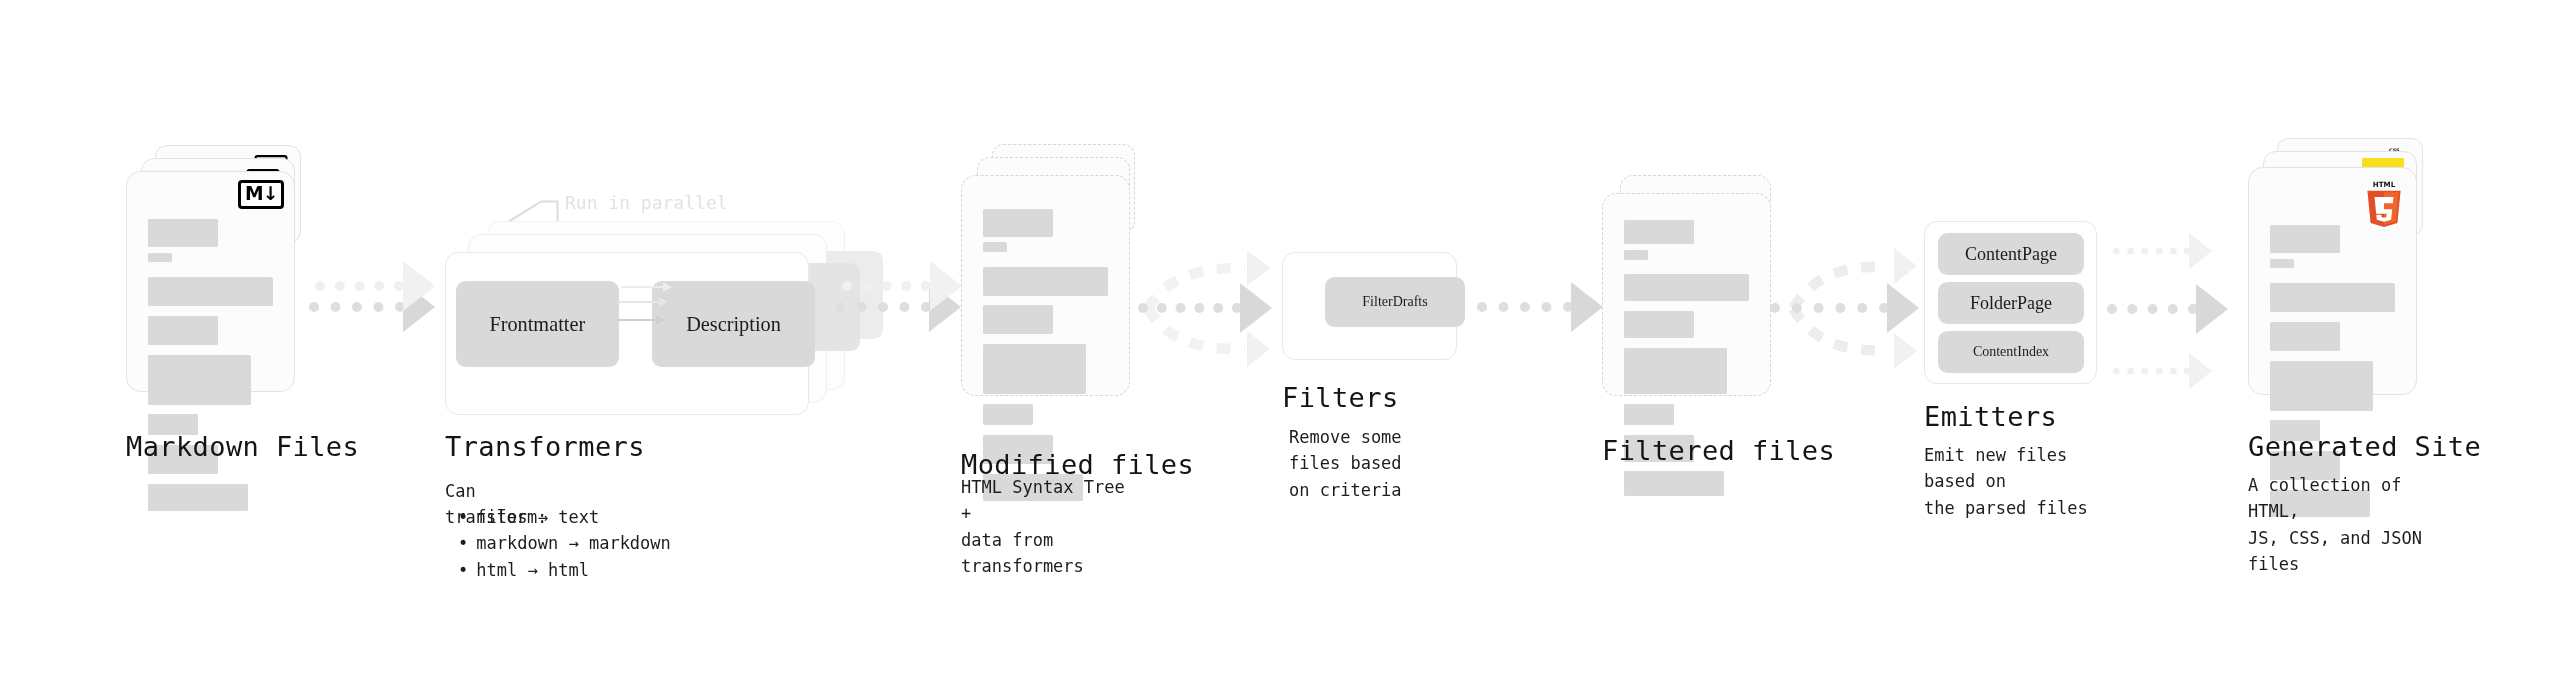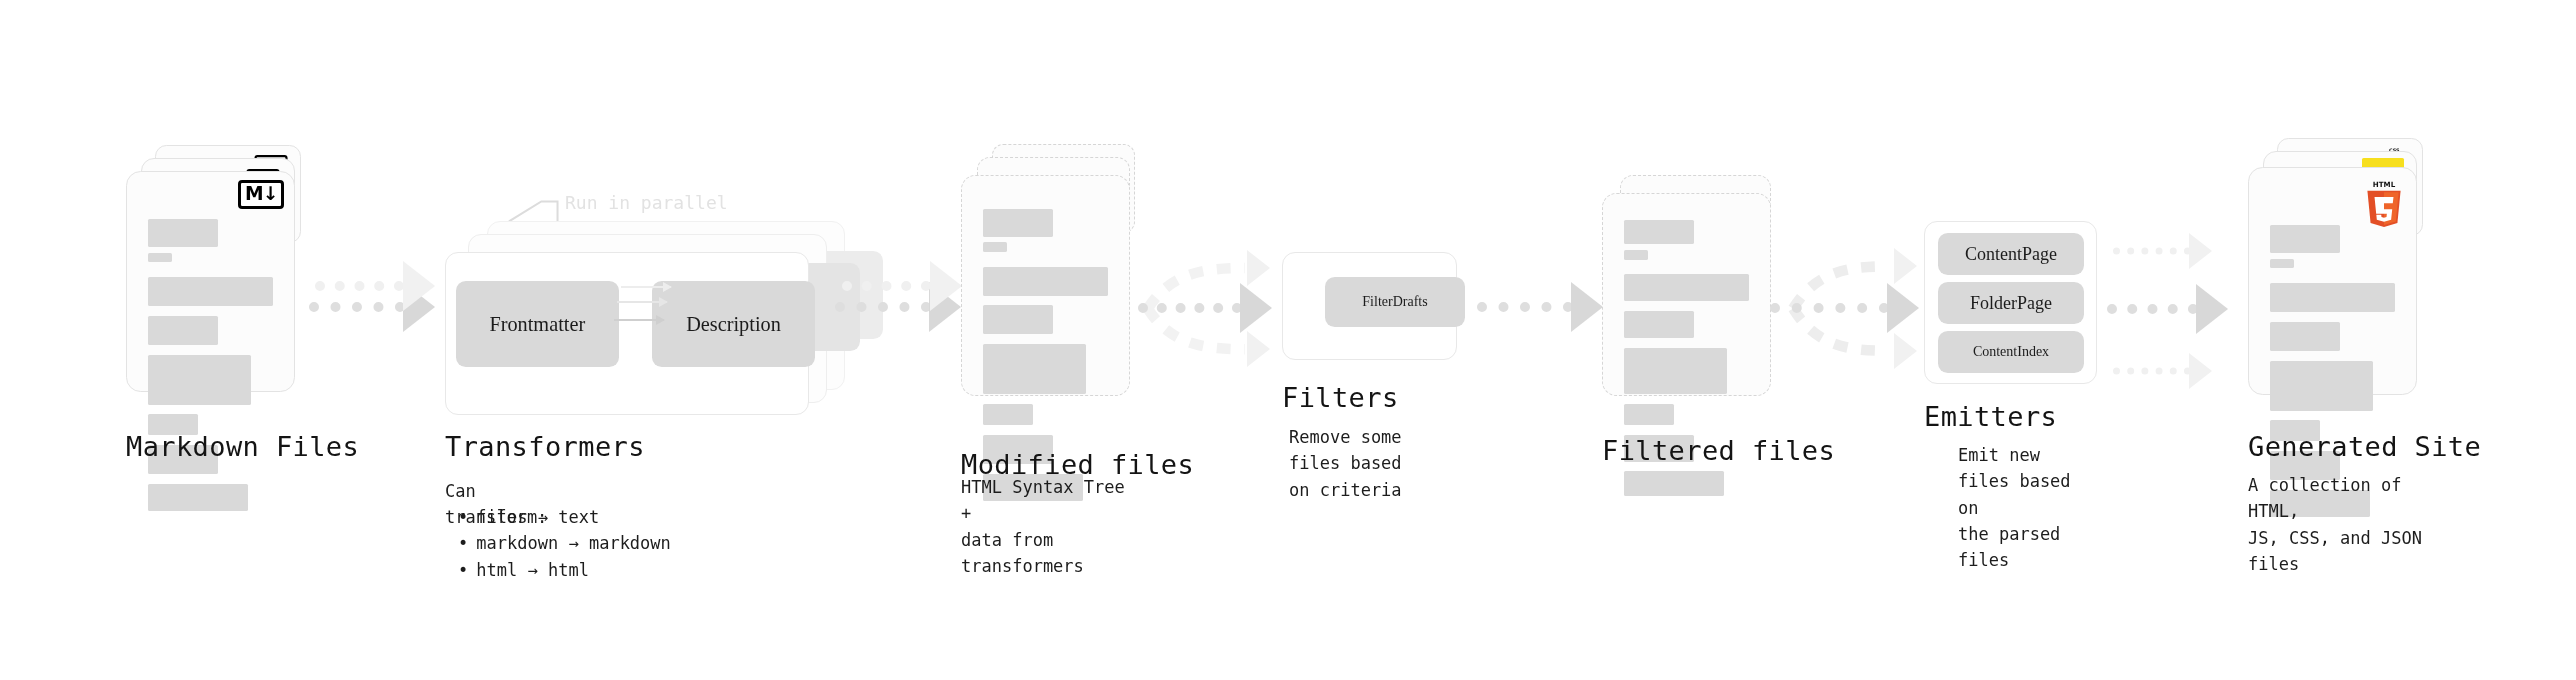--- a/index.html
+++ b/index.html
@@ -349,21 +349,21 @@
   </div>
 
   <div class="stage" style="left:1924px; top:221px;">
     <div class="group" style="left:0; top:0; width:173px; height:163px; position:relative;">
       <div class="pill" style="left:13px; top:11.4px; width:146px; height:42px; font-size:18px;">ContentPage</div>
       <div class="pill" style="left:13px; top:60px; width:146px; height:42px; font-size:18px;">FolderPage</div>
       <div class="pill" style="left:13px; top:109px; width:146px; height:42px; font-size:14px;">ContentIndex</div>
     </div>
 
     <div class="cap-title" style="left:0; top:180px;">Emitters</div>
-    <div class="cap-body" style="left:0; top:221px;margin-left:34px;">Emit new files based on
+    <div class="cap-body" style="left:0; top:221px;">Emit new files based on
 the parsed files</div>
   </div>
 
   <div class="stage" style="left:2113px; top:236px;">
     <div class="arrow small pale" style="left:0; top:14.6px; width:114px;">
       <div class="track" style="left:0; width:78px;"></div>
       <div class="head" style="left:76px;"></div>
     </div>
     <div class="arrow" style="left:-6.5px; top:73px; width:130px;">
       <div class="track" style="left:0; width:91px;"></div>

